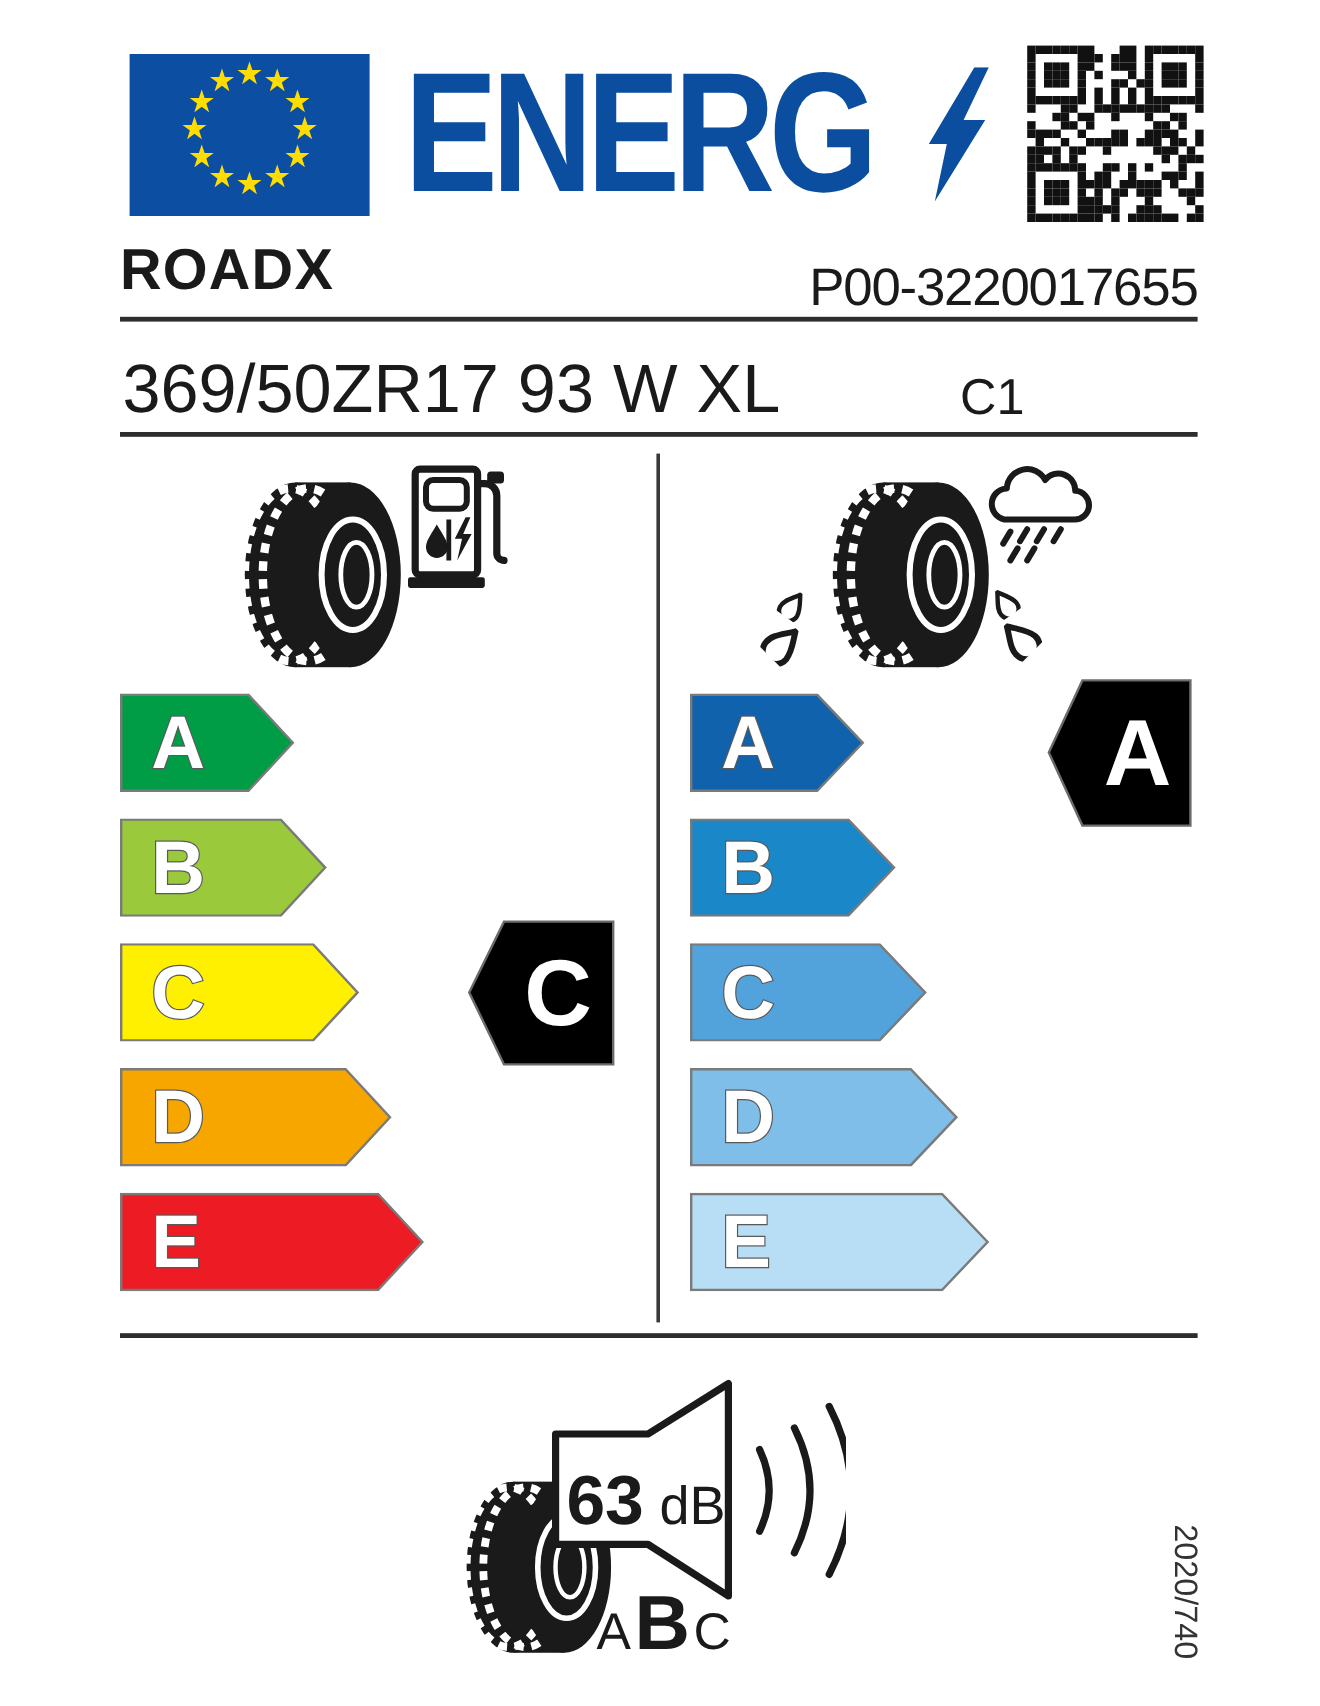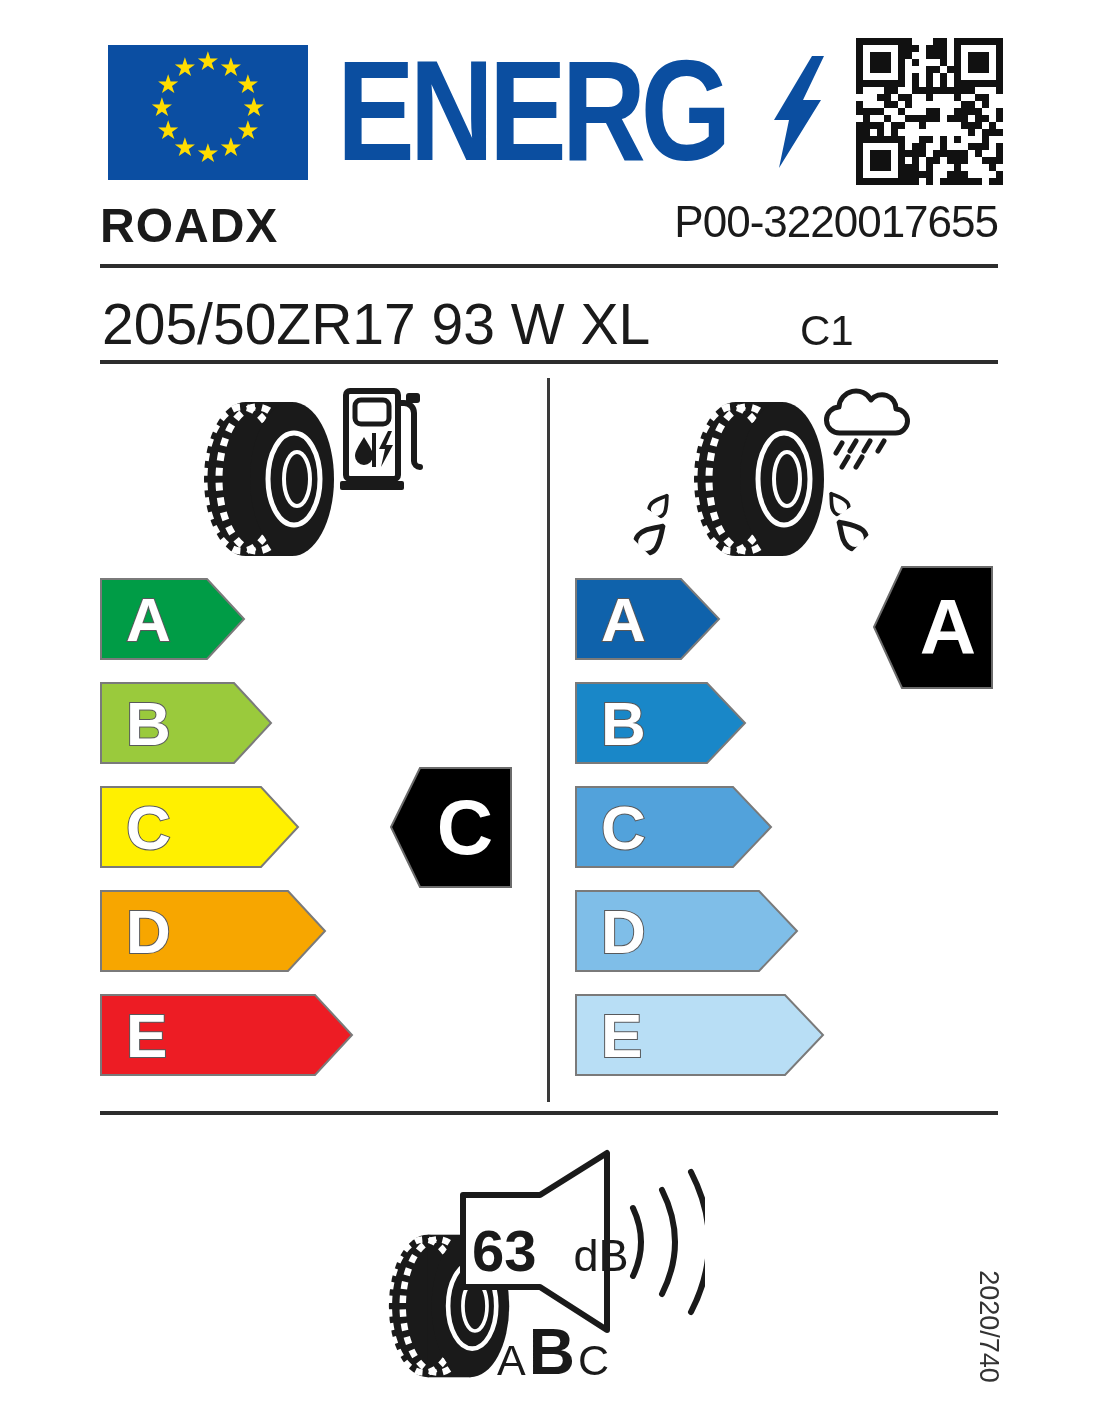--- a/index.html
+++ b/index.html
@@ -8,37 +8,37 @@
   .abs{position:absolute;}
   
   .flag{left:108px;top:45px;width:200px;height:135px;background:#0b4ea2;}
   .star{position:absolute;font-size:26px;color:#ffdd00;line-height:26px;width:26px;text-align:center;}
   .energ{left:337px;top:60px;height:102px;font-size:142px;font-weight:bold;line-height:102px;
          letter-spacing:-6px;color:#0b4ea0;transform:scaleX(0.82);transform-origin:left top;white-space:nowrap;}
   .bolt{left:772px;top:56px;}
   .qr{left:850px;top:32px;}
   
   .brand{left:100px;top:202px;font-size:48px;font-weight:bold;line-height:48px;letter-spacing:1px;}
-  .artcode{left:560px;top:200px;width:438px;font-size:44px;line-height:44px;text-align:right;letter-spacing:-1px;}
+  .artcode{left:560px;top:218px;width:438px;font-size:44px;line-height:44px;text-align:right;letter-spacing:-1px;}
   .rule{left:100px;width:898px;height:4px;background:#2d2d2d;}
   .size{left:102px;top:296px;font-size:57px;line-height:57px;letter-spacing:0px;}
   .tclass{left:800px;top:310px;width:198px;font-size:42px;line-height:42px;text-align:left;}
   .vdivider{left:547px;top:378px;width:3px;height:724px;background:#3a3a3a;}
   
   .scale{position:absolute;width:400px;height:700px;}
   .grade-row{position:absolute;left:0;height:82px;}
   .grade-letter{position:absolute;left:26px;top:0;height:82px;line-height:84px;font-size:62px;font-weight:bold;
       color:#fff;-webkit-text-stroke:2px #58595b;paint-order:stroke fill;}
   .selector{position:absolute;}
   .selector .sel-letter{position:absolute;left:30px;top:0;width:92px;text-align:center;font-size:78px;
       font-weight:bold;color:#fff;}
   
   .noise-text{left:472px;top:1222px;display:flex;align-items:baseline;gap:13px;}
   .noise-value{font-size:58px;font-weight:bold;line-height:58px;}
-  .noise-unit{font-size:45px;line-height:45px;margin-left:24px;}
+  .noise-unit{font-size:45px;line-height:45px;}
   .noise-classes{left:497px;top:1314px;height:66px;display:flex;align-items:flex-end;gap:3px;}
   .noise-letter{font-size:43px;line-height:40px;}
   .noise-letter.active{font-size:64px;line-height:56px;font-weight:bold;}
   .regulation{left:931px;top:1311px;width:114px;text-align:center;font-size:27px;color:#333;
       transform:rotate(90deg);white-space:nowrap;}
 </style>
 </head>
 <body>
 
 <svg width="0" height="0" style="position:absolute">
@@ -329,21 +329,21 @@
       <rect x="118" y="146" width="7" height="7"></rect>
       <rect x="125" y="146" width="7" height="7"></rect>
       <rect x="139" y="146" width="7" height="7"></rect>
       <rect x="146" y="146" width="7" height="7"></rect>
     </g>
   </svg>
 
 <div class="abs brand">ROADX</div>
 <div class="abs artcode">P00-3220017655</div>
 <div class="abs rule" style="top:264px"></div>
-<div class="abs size">205/50ZR17 93 W XL</div>
+<div class="abs size">369/50ZR17 93 W XL</div>
 <div class="abs tclass">C1</div>
 <div class="abs rule" style="top:360px"></div>
 
 <div class="abs vdivider"></div>
 
 <svg class="abs" style="left:202px;top:398px" width="135" height="162">
     <use href="#tyre"></use>
   </svg>
 <svg class="abs" style="left:340px;top:381px" width="85" height="112" viewBox="0 0 85 112">
   <rect x="6" y="10" width="52" height="88" rx="4" fill="#fff" stroke="#1a1a1a" stroke-width="6"></rect>

